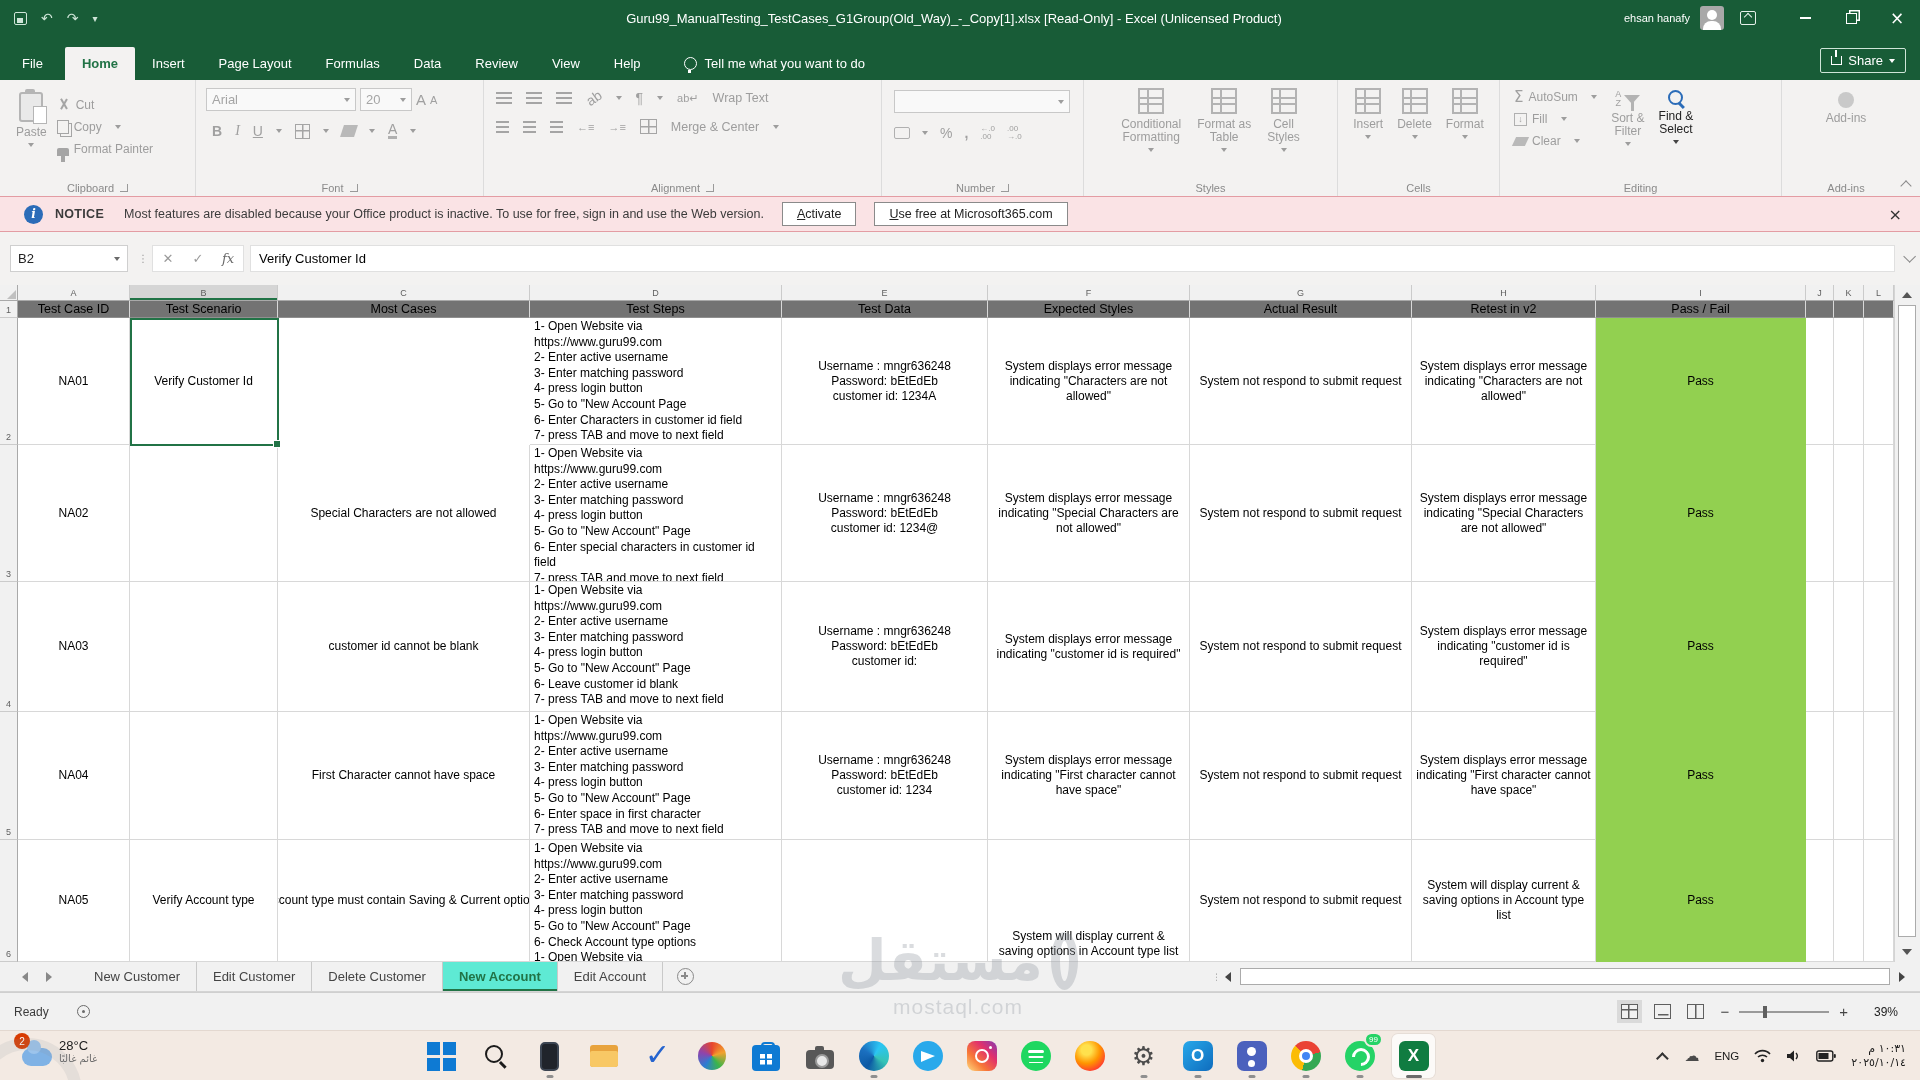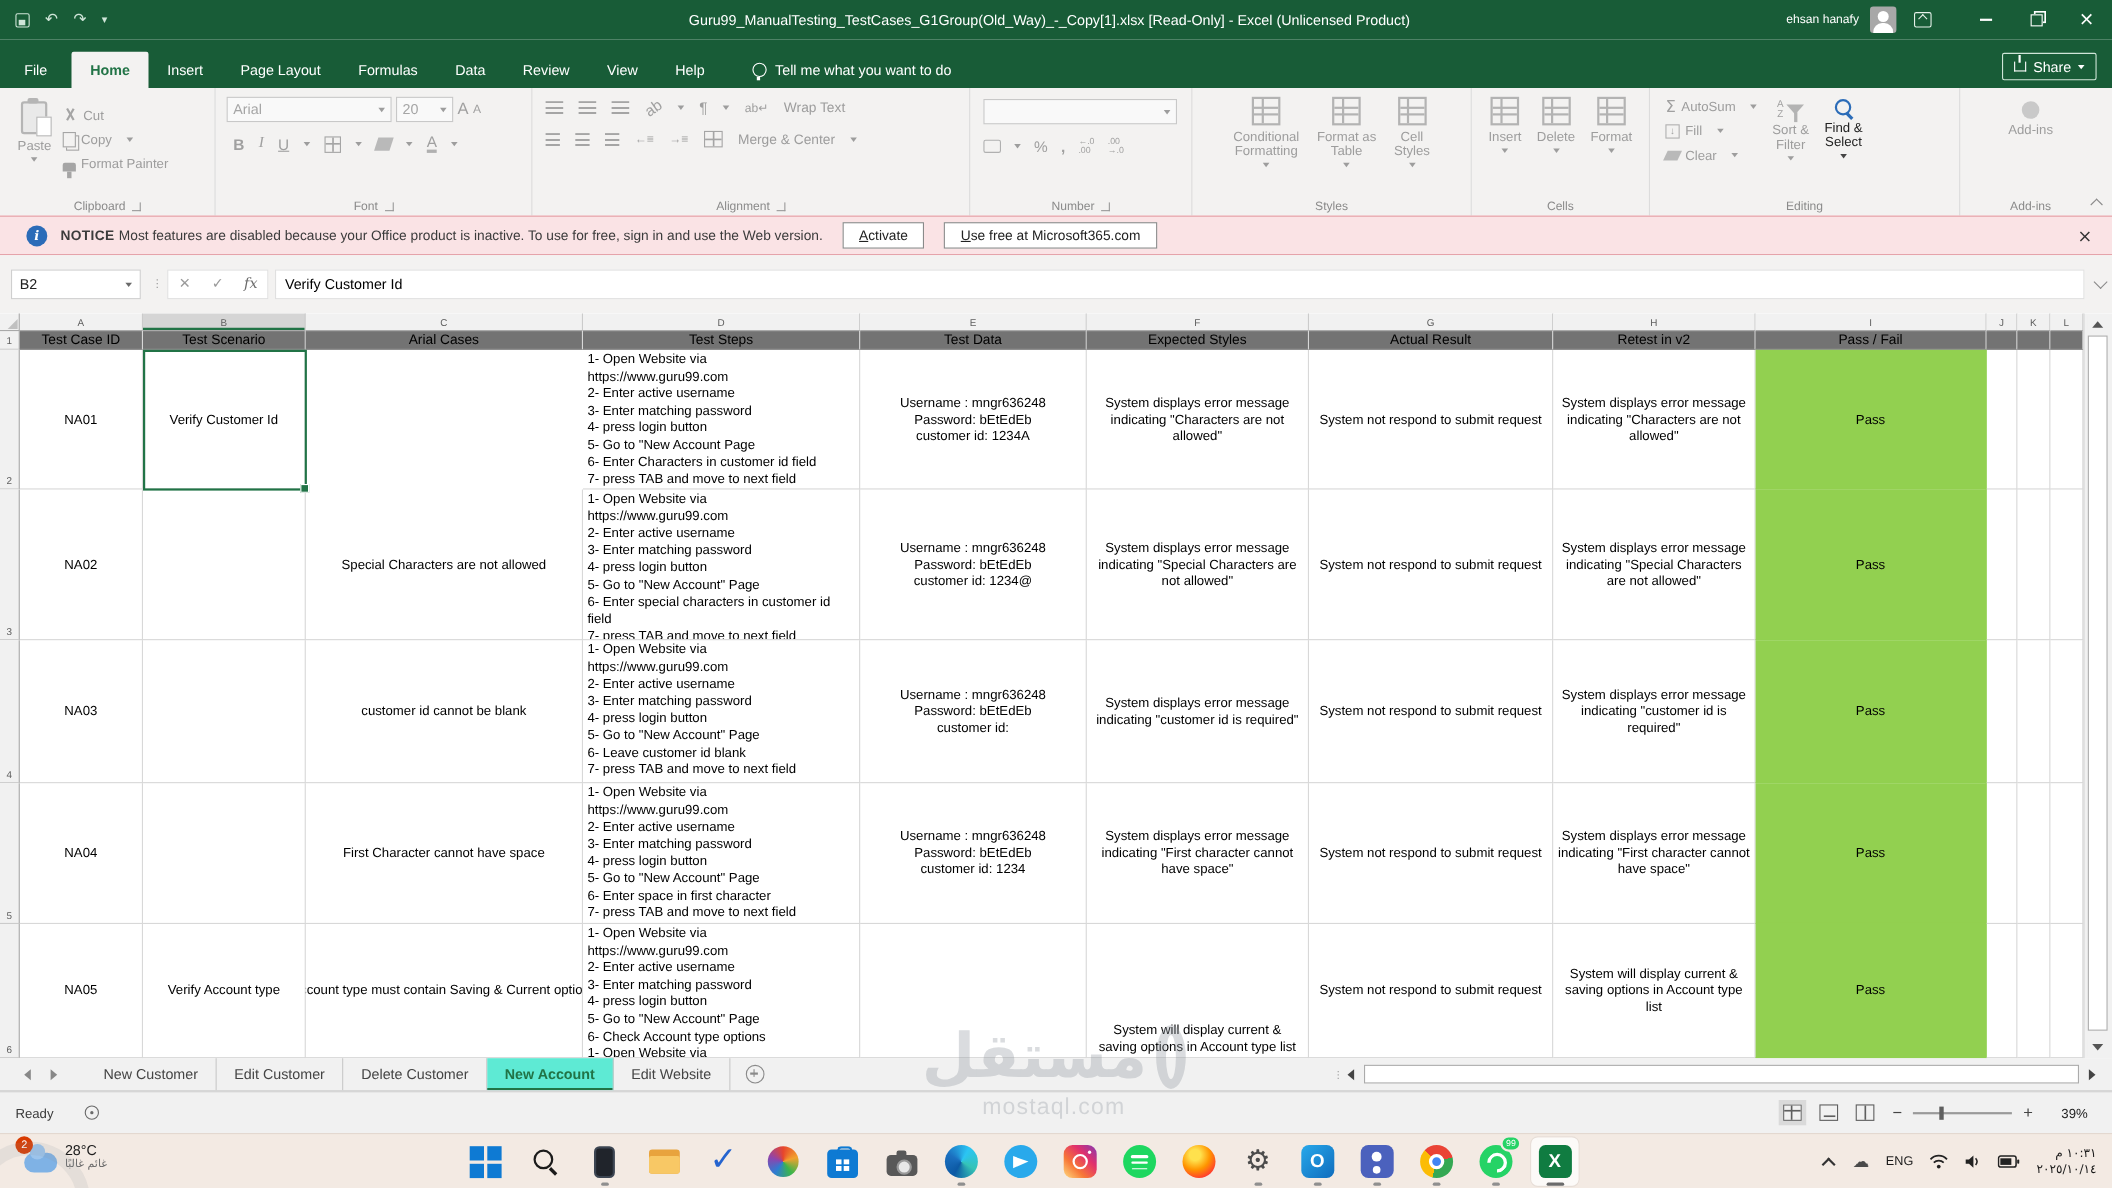--- a/index.html
+++ b/index.html
@@ -68,21 +68,21 @@
   .ic-funnel { width:0; height:0; border-left:8px solid transparent; border-right:8px solid transparent; border-top:9px solid #b3b3b3; position:relative; }
   .ic-funnel::after { content:""; position:absolute; left:-1.5px; top:-2px; width:3px; height:9px; background:#b3b3b3; }
   .ic-mag { width:16px; height:16px; position:relative; }
   .ic-mag::before { content:""; position:absolute; left:0; top:0; width:11px; height:11px; border:2.5px solid #2b6cb8; border-radius:50%; }
   .ic-mag::after { content:""; position:absolute; left:12px; top:12px; width:7px; height:2.5px; background:#2b6cb8; transform:rotate(45deg); transform-origin:0 0; }
   .collapse-car { position:absolute; right:10px; bottom:6px; width:8px; height:8px; border-left:1.5px solid #8a8a8a; border-top:1.5px solid #8a8a8a; transform:rotate(45deg); }
 
   
   .notice { position:absolute; left:0; top:196px; width:1920px; height:36px; background:#fae3e5; border-top:1px solid #e39ca3; border-bottom:1px solid #e39ca3; display:flex; align-items:center; font-size:12.5px; color:#3b3b3b; }
   .ninfo { width:19px; height:19px; border-radius:50%; background:#2b6cb8; color:#fff; font-size:12px; font-weight:bold; display:flex; align-items:center; justify-content:center; margin:0 12px 0 24px; font-family:"DejaVu Serif",serif; font-style:italic; }
-  .nlabel { font-weight:bold; margin-right:4px; letter-spacing:.3px; }
+  .nlabel { font-weight:bold; margin-right:20px; letter-spacing:.3px; }
   .nbtn { background:#fff; border:1px solid #8a8a8a; font-size:12.5px; color:#222; padding:4px 14px; margin-left:18px; }
   .nbtn u { text-decoration:underline; }
   .nclose { margin-left:auto; margin-right:18px; font-size:16px; color:#333; font-family:"DejaVu Sans",sans-serif; }
 
   
   .fbar { position:absolute; left:0; top:232px; width:1920px; height:53px; background:#f3f2f1; display:flex; align-items:center; }
   .namebox { width:118px; height:27px; background:#fff; border:1px solid #cfcfcf; margin-left:10px; display:flex; align-items:center; justify-content:space-between; padding:0 7px; font-size:13px; color:#222; }
   .fdots { width:4px; margin:0 10px; color:#9a9a9a; font-size:10px; letter-spacing:0; line-height:4px; }
   .fbtns { height:27px; background:#fff; border:1px solid #e0e0e0; display:flex; align-items:center; gap:0; }
   .fbtn { width:30px; text-align:center; color:#9a9a9a; font-size:13px; font-family:"DejaVu Sans",sans-serif; }
@@ -505,21 +505,21 @@
 
       <div class="rowh" style="grid-area:2/1">1</div>
       <div class="rowh" style="grid-area:3/1">2</div>
       <div class="rowh" style="grid-area:4/1">3</div>
       <div class="rowh" style="grid-area:5/1">4</div>
       <div class="rowh" style="grid-area:6/1">5</div>
       <div class="rowh" style="grid-area:7/1">6</div>
 
       <div class="cell hdr" style="grid-area:2/2">Test Case ID</div>
       <div class="cell hdr" style="grid-area:2/3">Test Scenario</div>
-      <div class="cell hdr" style="grid-area:2/4">Arial Cases</div>
+      <div class="cell hdr" style="grid-area:2/4">Most Cases</div>
       <div class="cell hdr" style="grid-area:2/5">Test Steps</div>
       <div class="cell hdr" style="grid-area:2/6">Test Data</div>
       <div class="cell hdr" style="grid-area:2/7">Expected Styles</div>
       <div class="cell hdr" style="grid-area:2/8">Actual Result</div>
       <div class="cell hdr" style="grid-area:2/9">Retest in v2</div>
       <div class="cell hdr" style="grid-area:2/10">Pass / Fail</div>
       <div class="cell hdr" style="grid-area:2/11"></div>
       <div class="cell hdr" style="grid-area:2/12"></div>
       <div class="cell hdr" style="grid-area:2/13"></div>
 
@@ -648,21 +648,21 @@
 
   <div class="sheetbar">
     <div class="snav">
       <i class="tri-l" style="border-right-color:#888;"></i>
       <i class="tri-r" style="border-left-color:#888;"></i>
     </div>
     <div class="stab">New Customer</div>
     <div class="stab">Edit Customer</div>
     <div class="stab">Delete Customer</div>
     <div class="stab active">New Account</div>
-    <div class="stab">Edit Website</div>
+    <div class="stab">Edit Account</div>
     <span class="addsheet"></span>
     <span class="hdots">⋮</span>
     <div class="hscroll">
       <span class="hbtn">
           <i class="tri-l"></i>
         </span>
       <span class="htrack"></span>
       <span class="hbtn">
           <i class="tri-r"></i>
         </span>

